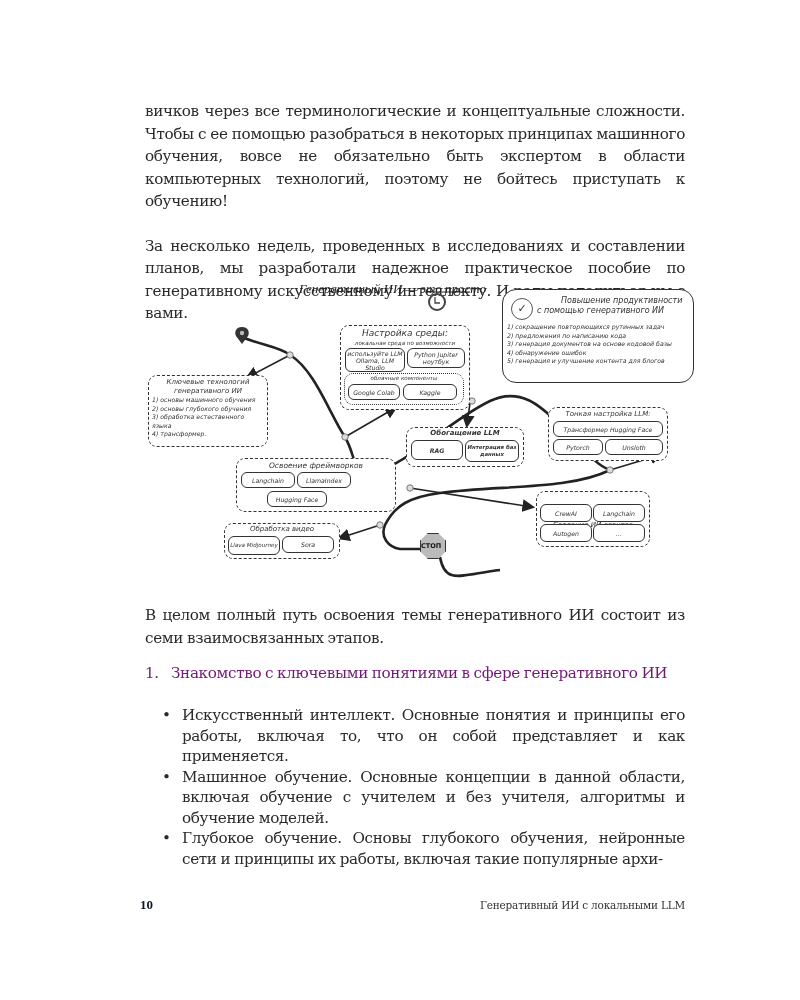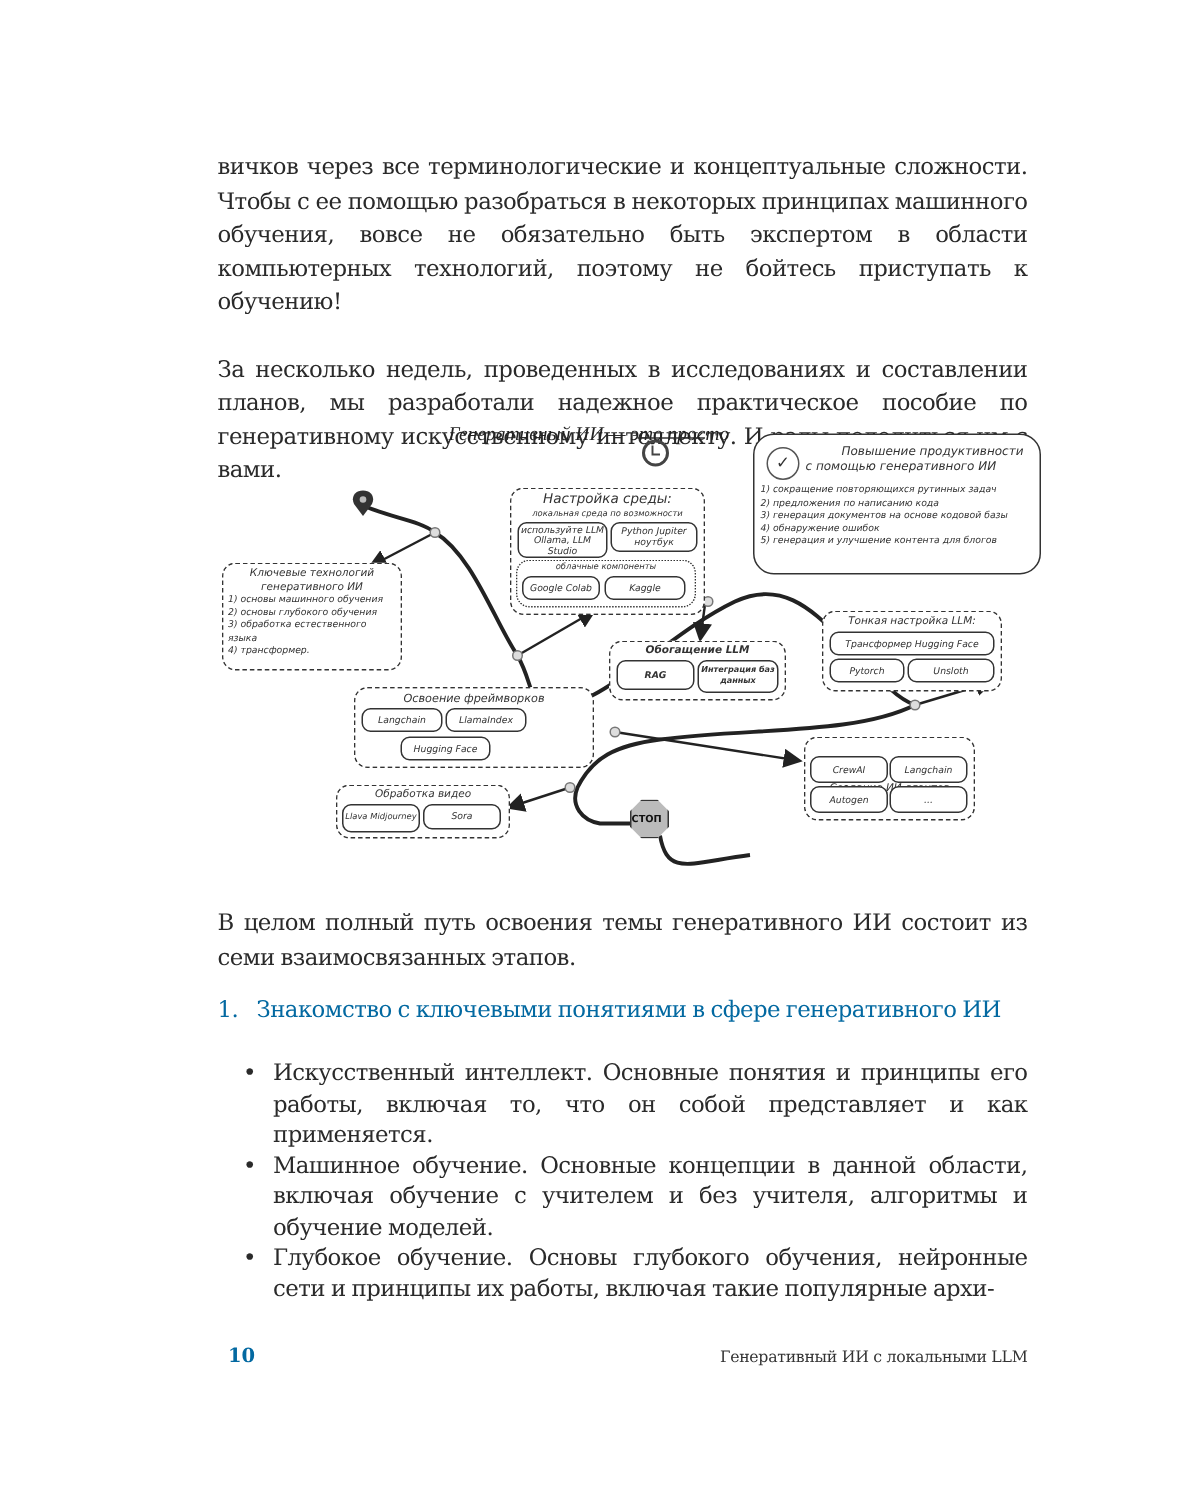--- a/index.html
+++ b/index.html
@@ -5,27 +5,27 @@
   html, body { margin: 0; padding: 0; background: #ffffff; }
   body { width: 800px; height: 1000px; position: relative; overflow: hidden; color: #222; }
   .serif { font-family: "DejaVu Serif", "Liberation Serif", serif; }
   .para { position: absolute; left: 145px; width: 540px; font-size: 15.2px; line-height: 22.5px; letter-spacing: -0.35px; word-spacing: -0.5px; color: #2a2a2a; }
   .para p { margin: 0; text-align: justify; }
   .diagram { position: absolute; left: 140px; top: 275px; width: 560px; height: 330px; }
   .box { position: absolute; border: 1.4px dashed #333; border-radius: 9px; background: #fff; font-family: "DejaVu Sans", sans-serif; color: #333; }
   .sub { position: absolute; border: 1.2px solid #333; border-radius: 6px; font-size: 6.2px; display: flex; align-items: center; justify-content: center; text-align: center; line-height: 7px; font-style: italic; background:#fff; }
   .btitle { position: absolute; left: 0; right: 0; text-align: center; font-size: 8px; font-style: italic; white-space: nowrap; }
   .small { font-size: 6.2px; line-height: 8.6px; font-style: italic; }
-  .heading { position: absolute; left: 145px; top: 664px; font-size: 15.2px; color: #0369a1; letter-spacing: -0.35px; word-spacing: -0.6px; }
+  .heading { position: absolute; left: 145px; top: 664px; font-size: 15.2px; color: #701a75; letter-spacing: -0.35px; word-spacing: -0.6px; }
   .heading .num { display: inline-block; width: 26px; }
   ul.bullets { position: absolute; left: 160px; top: 705px; width: 525px; margin: 0; padding: 0; list-style: none; font-size: 15.2px; line-height: 20.5px; letter-spacing: -0.35px; word-spacing: -0.5px; color: #2a2a2a; }
   ul.bullets li { position: relative; padding-left: 22px; text-align: justify; margin-bottom: 0; }
   ul.bullets li .dot { position: absolute; left: 2px; top: 0; }
   .footer { position: absolute; top: 897px; left: 140px; width: 545px; height: 20px; }
-  .page-num { position: absolute; left: 12px; font-size: 13px; font-weight: bold; color: #0369a1; }
+  .page-num { position: absolute; left: 0; font-size: 13px; font-weight: bold; color: #0f172a; font-family: Liberation Serif, serif; }
   .running-title { position: absolute; right: 0; font-size: 10.5px; color: #333; top: 2px; letter-spacing: -0.2px; }
 </style>
 </head>
 <body>
 
 <div class="para serif" style="top:100px;">
   <p>вичков через все терминологические и концептуальные сложности. Чтобы с ее помощью разобраться в некоторых принципах машинного обучения, вовсе не обязательно быть экспертом в области компьютерных технологий, поэтому не бойтесь приступать к обучению!</p>
   <p style="margin-top:22px;">За несколько недель, проведенных в исследованиях и составлении планов, мы разработали надежное практическое пособие по генеративному искусственному интеллекту. И рады поделиться им с вами.</p>
 </div>
 

